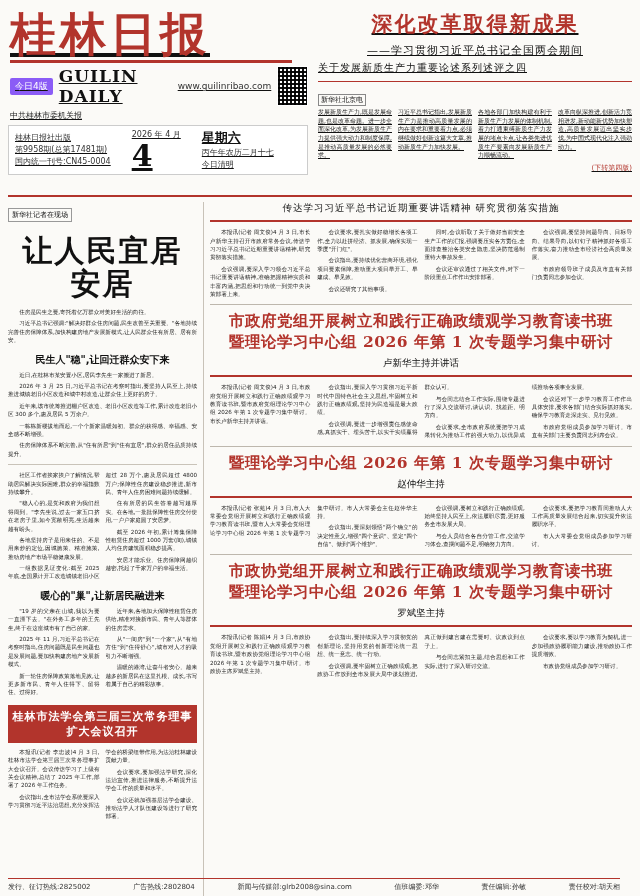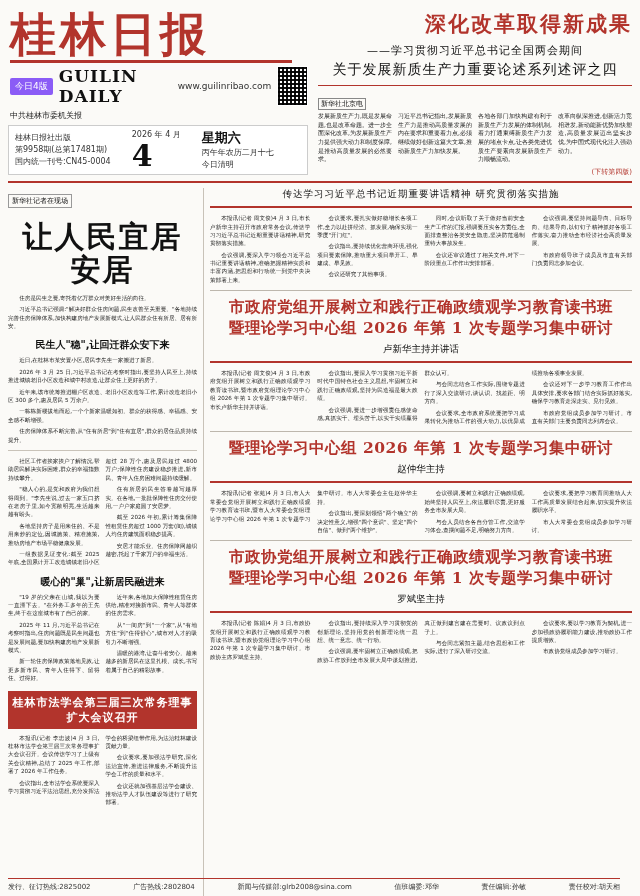--- a/index.html
+++ b/index.html
@@ -7,21 +7,21 @@
   body {
     width: 640px; height: 896px;
     background: #f2efe9;
     font-family: "DejaVu Sans", "Liberation Sans", sans-serif;
     color: #111;
     overflow: hidden;
   }
   .page { width:640px; height:896px; background:#fbfaf7; position:relative; padding:6px 8px; }
 
   
-  .masthead { display:flex; align-items:flex-start; border-bottom:2px solid #b2342c; padding-bottom:4px; }
+  .masthead { display:flex; align-items:flex-start; border-bottom:2px solid #b2342c; padding-bottom:20px;text-decoration:underline; }
   .mast-left { width:300px; flex:none; }
   .logo-cn {
     font-family:"DejaVu Serif","Liberation Serif",serif;
     font-weight:bold; font-size:46px; color:#b2342c; letter-spacing:4px;
     line-height:1.05; margin:4px 0 0 2px; white-space:nowrap;
   }
   .logo-underline { height:3px; background:#b2342c; width:282px; margin:2px 0 3px 2px; }
   .mast-sub { display:flex; align-items:center; gap:6px; margin-left:2px; }
   .badge-red { background:#8b5cf6; color:#fff; font-size:9px; padding:2px 5px; border-radius:2px; white-space:nowrap; }
   .logo-en { font-family:"DejaVu Serif","Liberation Serif",serif; font-weight:bold; font-size:17px; letter-spacing:1px; }
@@ -32,24 +32,24 @@
       repeating-linear-gradient(90deg,#111 0 2px,transparent 2px 4px);
       background-blend-mode:multiply; border:1px solid #fff; }
   .mast-dateblock { display:flex; align-items:center; gap:21px; border:1px solid #ccc; padding:3px 6px; margin-top:4px; background:#fff; }
   .dnum { font-size:30px; font-weight:bold; line-height:1; color:#111; font-family:"DejaVu Serif","Liberation Serif",serif;}
   .dcol { font-size:8px; line-height:1.5; color:#333; }
   .dweek { font-size:13px; font-weight:bold; }
 
   .mast-right { flex:1; padding-left:10px; }
   .hl-title {
     color:#b2342c; font-family:"DejaVu Serif","Liberation Serif",serif;
-    font-weight:bold; font-size:21px; text-align:right; letter-spacing:2px; margin-top:4px;
+    font-weight:bold; font-size:21px; text-align:center; letter-spacing:2px; margin-top:4px;
   }
   .hl-sub { text-align:center; font-size:11px; margin-top:5px; color:#111; letter-spacing:1px; }
-  .hl-sub2 { text-align:center; font-size:14px; margin-top:3px; color:#111; letter-spacing:1px; }
+  .hl-sub2 { text-align:left; font-size:10px; margin-top:3px; color:#111; letter-spacing:1px; }
   .hl-rule { height:1px; background:#b2342c; margin:6px 0 5px; }
   .hl-cols { display:flex; gap:6px; font-size:6px; line-height:1.45; color:#222; text-align:justify; }
   .hl-cols > div { flex:1; }
   .hl-tag { font-size:7px; border:1px solid #888; display:inline-block; padding:0 2px; margin-bottom:2px; }
   .cont-note { text-align:right; font-size:7px; color:#b2342c; margin-top:3px; }
 
   
   .body-grid { display:flex; gap:6px; margin-top:5px; height:712px; }
   .col-left { width:196px; flex:none; border-right:1px solid #c8c2b8; padding-right:6px; }
   .col-right { flex:1; }

